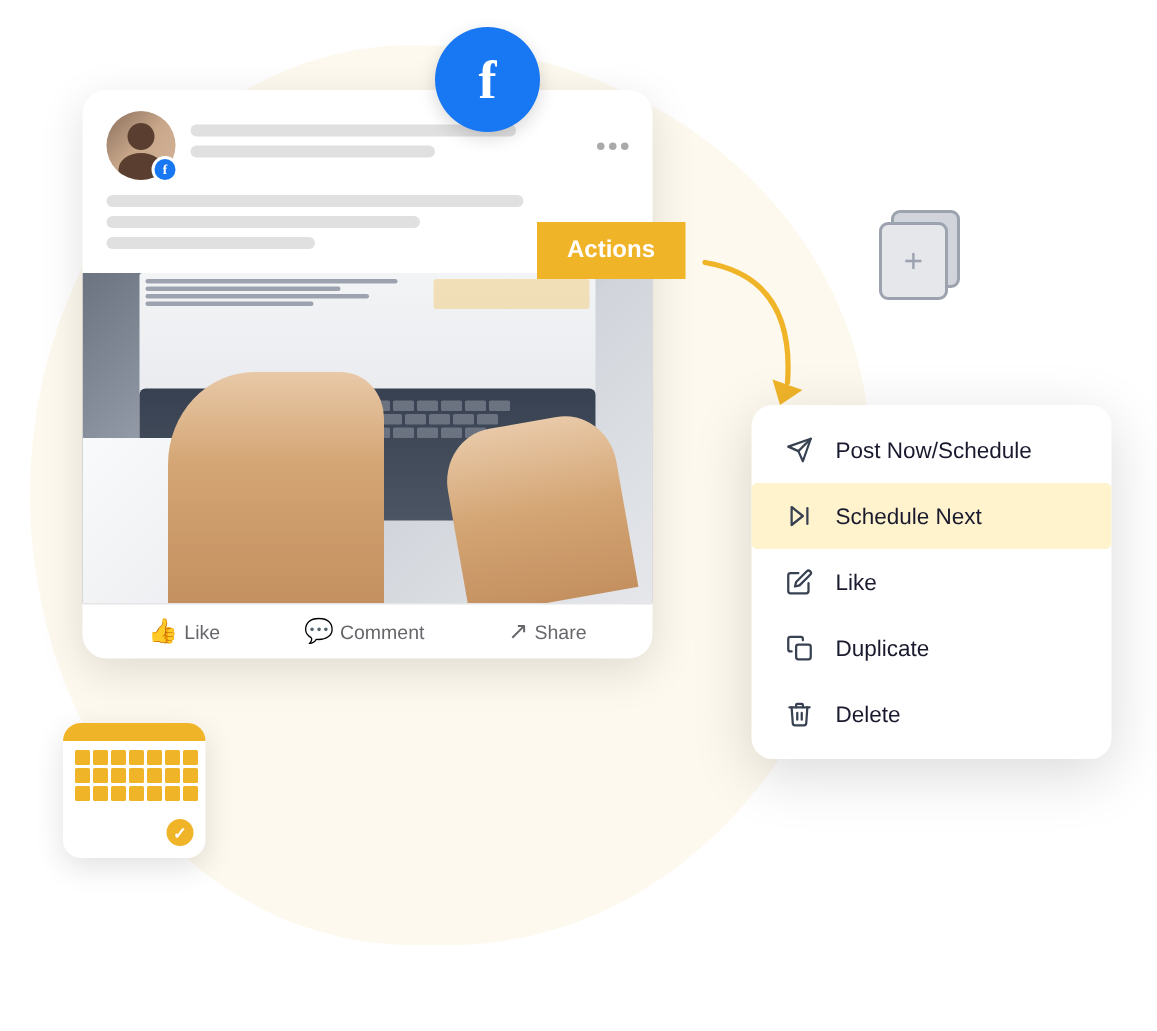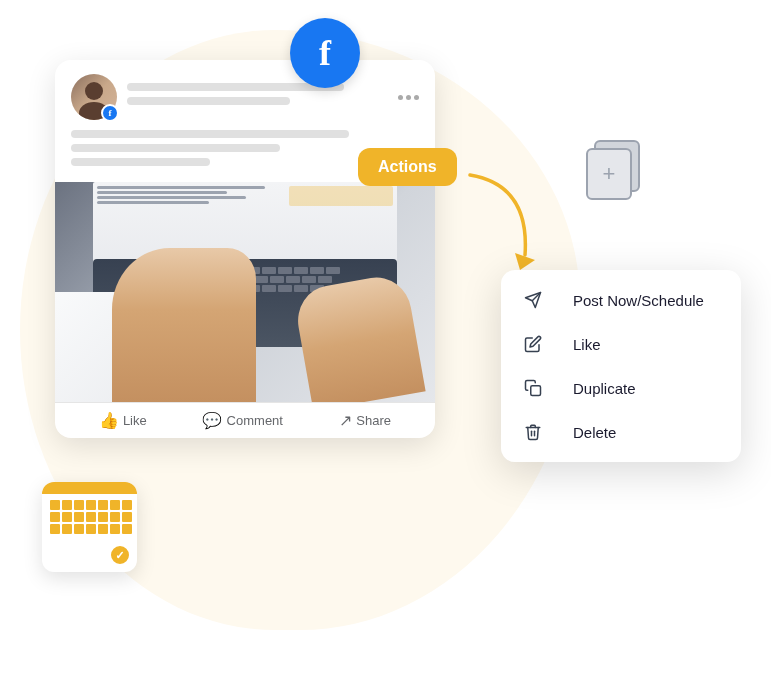--- a/index.html
+++ b/index.html
@@ -282,21 +282,21 @@
     
     .actions-btn {
       position: absolute;
       top: 148px;
       left: 358px;
       background: #f0b429;
       color: white;
       font-weight: 700;
       font-size: 16px;
       padding: 10px 20px;
-      border-radius: 12px;
+      border-radius: 0;
       z-index: 20;
       white-space: nowrap;
     }
 
     
     .arrow-svg {
       position: absolute;
       top: 165px;
       left: 450px;
       z-index: 15;
@@ -350,21 +350,21 @@
       width: 240px;
       background: white;
       border-radius: 14px;
       box-shadow: 0 10px 40px rgba(0,0,0,0.15);
       padding: 8px 0;
       z-index: 30;
     }
     .menu-item {
       display: flex;
       align-items: center;
-      gap: 30px;
+      gap: 14px;
       padding: 12px 22px;
       font-size: 15px;
       color: #1a1a2e;
       cursor: pointer;
     }
     .menu-icon {
       width: 20px;
       height: 20px;
       display: flex;
       align-items: center;
@@ -565,20 +565,29 @@
     <div class="menu-item">
       <span class="menu-icon">
         <svg width="18" height="18" viewBox="0 0 24 24" fill="none" stroke="#374151" stroke-width="2" stroke-linecap="round" stroke-linejoin="round">
           <line x1="22" y1="2" x2="11" y2="13"></line>
           <polygon points="22 2 15 22 11 13 2 9 22 2"></polygon>
         </svg>
       </span>
       <span>Post Now/Schedule</span>
     </div>
 
+    <div class="menu-item schedule-next-highlight">
+      <span class="menu-icon">
+        <svg width="18" height="18" viewBox="0 0 24 24" fill="none" stroke="#374151" stroke-width="2" stroke-linecap="round" stroke-linejoin="round">
+          <polygon points="5 4 15 12 5 20 5 4"></polygon>
+          <line x1="19" y1="5" x2="19" y2="19"></line>
+        </svg>
+      </span>
+      <span>Schedule Next</span>
+    </div>
 
     <div class="menu-item">
       <span class="menu-icon">
         <svg width="18" height="18" viewBox="0 0 24 24" fill="none" stroke="#374151" stroke-width="2" stroke-linecap="round" stroke-linejoin="round">
           <path d="M11 4H4a2 2 0 0 0-2 2v14a2 2 0 0 0 2 2h14a2 2 0 0 0 2-2v-7"></path>
           <path d="M18.5 2.5a2.121 2.121 0 0 1 3 3L12 15l-4 1 1-4 9.5-9.5z"></path>
         </svg>
       </span>
       <span>Like</span>
     </div>

